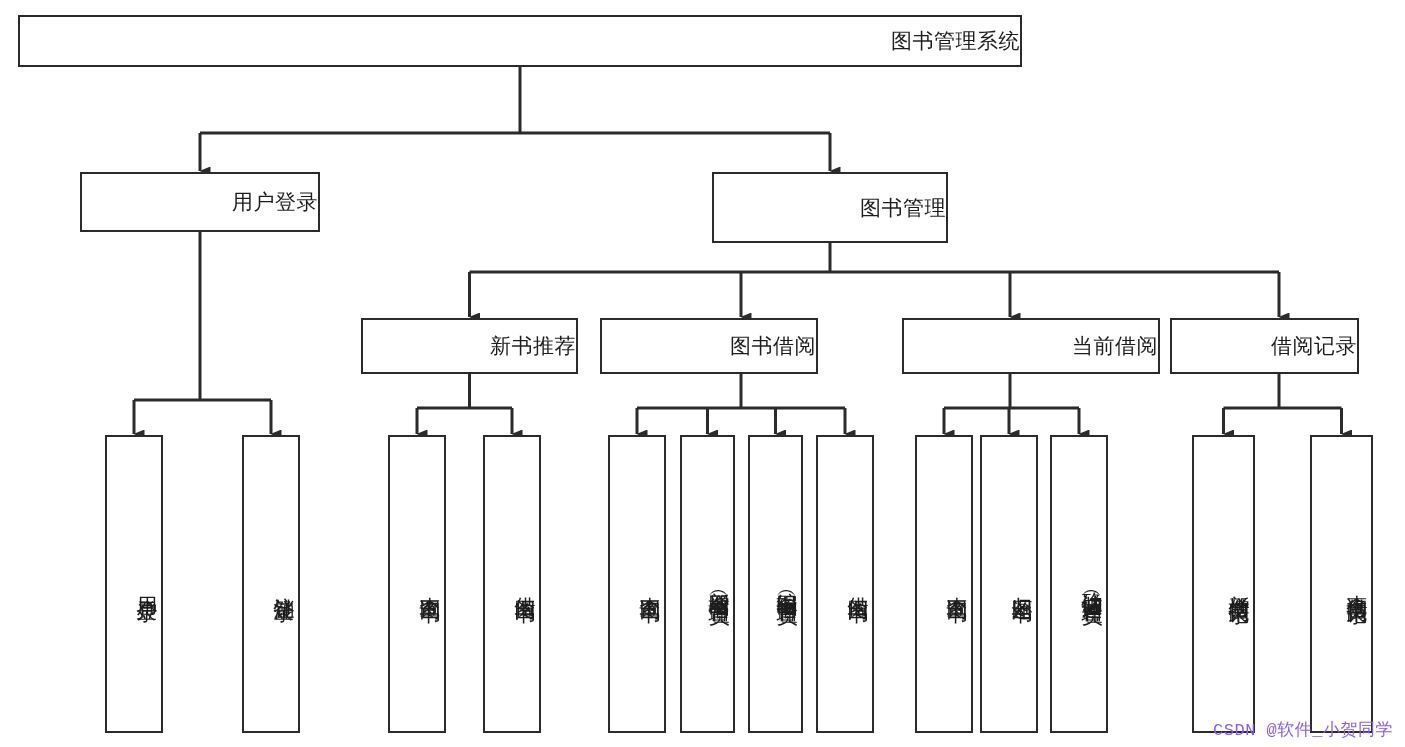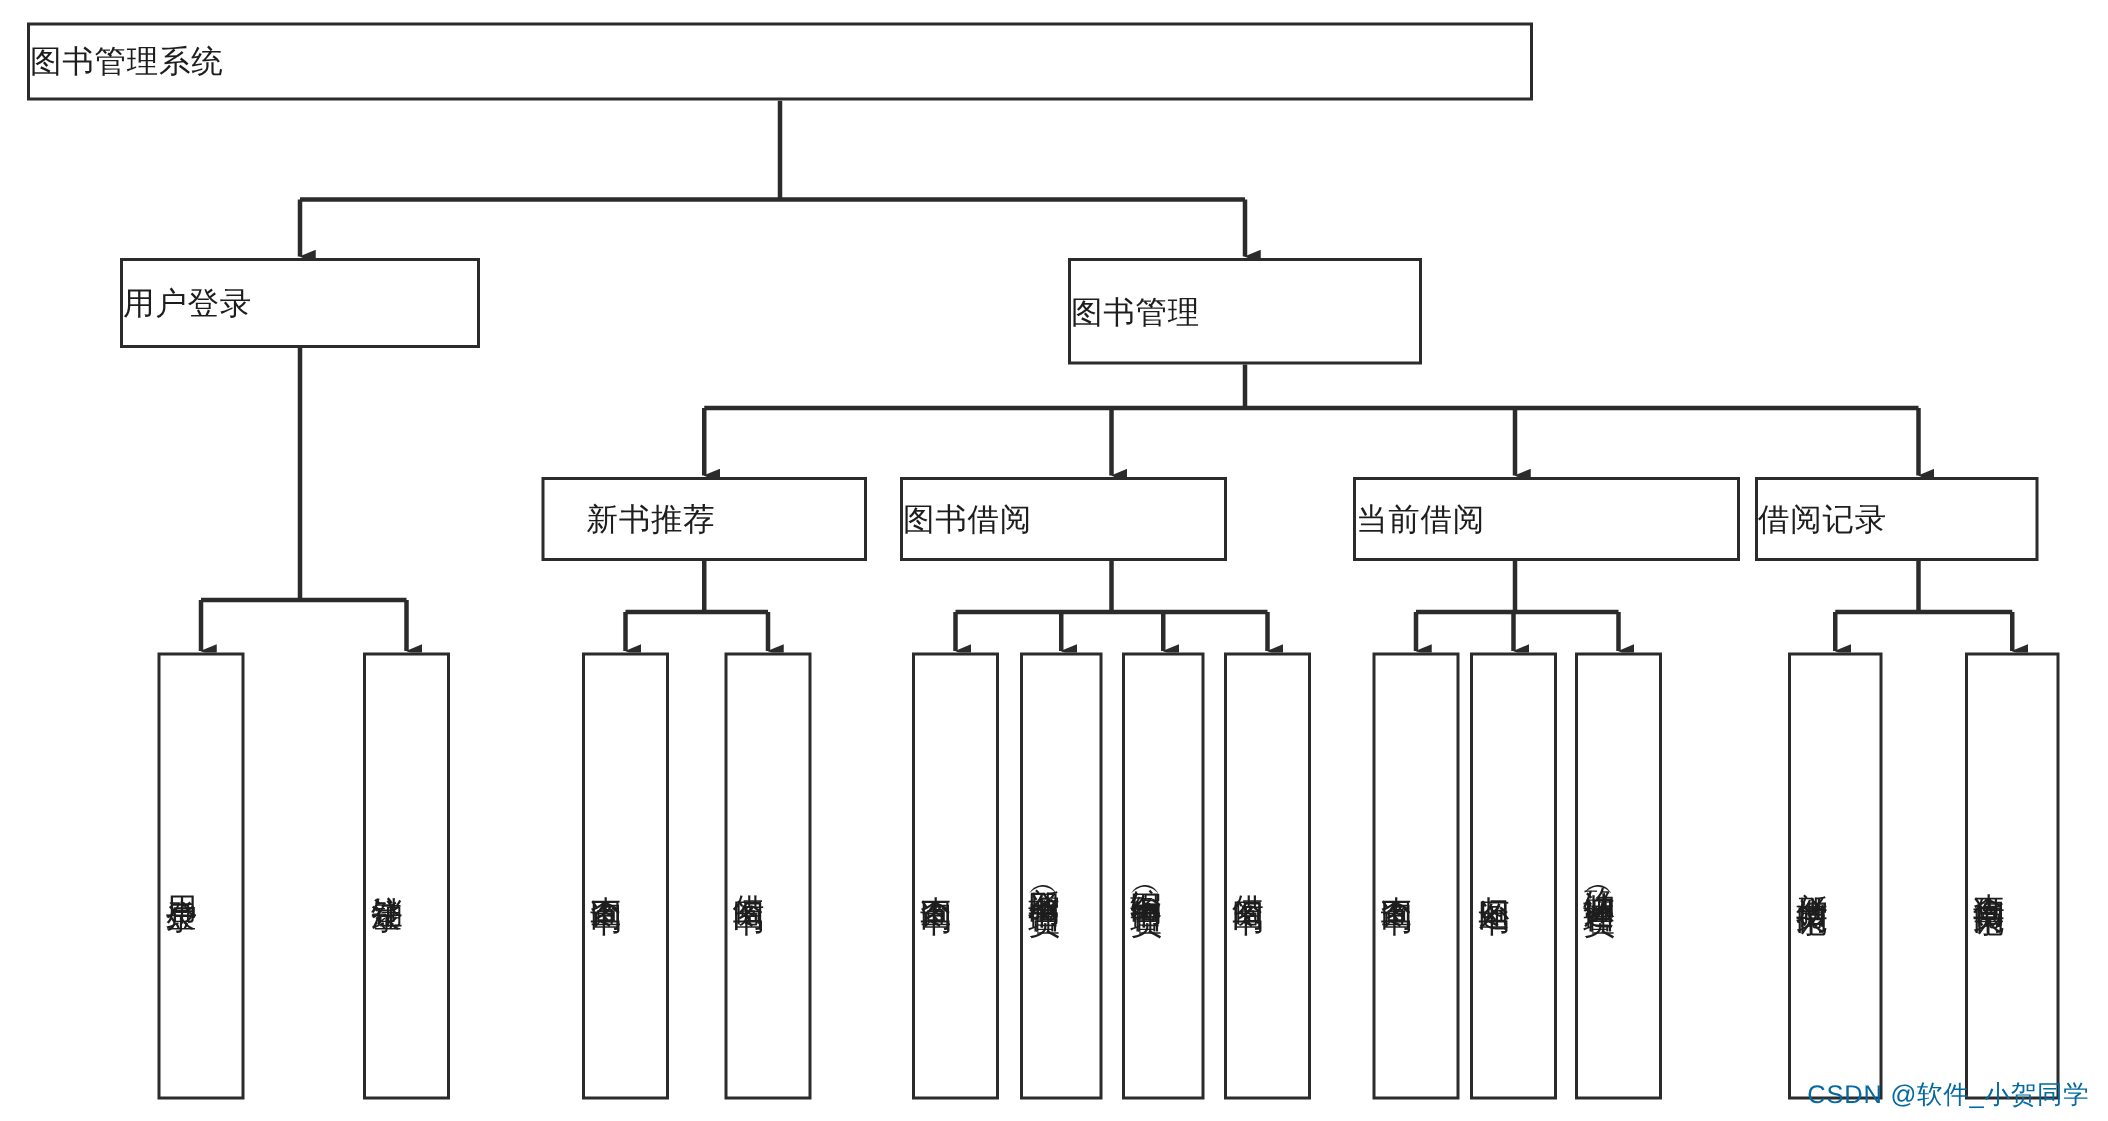--- a/index.html
+++ b/index.html
@@ -26,43 +26,43 @@
     width: 1405px;
     height: 747px;
   }
   .node-box {
     position: absolute;
     box-sizing: border-box;
     border: 2px solid #2b2b2b;
     background: #ffffff;
     display: flex;
     align-items: center;
-    justify-content: flex-start;
+    justify-content: flex-end;
     color: #1d1d1d;
   }
   .node-h {
     font-size: 21px;
     letter-spacing: 0.5px;
   }
   .leaf-inner {
     writing-mode: vertical-rl;
     text-orientation: upright;
     white-space: nowrap;
     font-size: 21px;
     letter-spacing: 2px;
   }
   .watermark {
     position: absolute;
     right: 12px;
     bottom: 6px;
     font-size: 17px;
-    color: #0369a1;
+    color: #8b5cf6;
     letter-spacing: 0.5px;
     white-space: nowrap;
-    font-family: Liberation Sans, sans-serif;
+    font-family: Liberation Mono, monospace;
   }
 </style>
 </head>
 <body>
 
 <div id="diagram-root">
 
   <svg id="tree-svg" viewBox="0 0 1405 747" xmlns="http://www.w3.org/2000/svg">
     <defs>
       <marker id="arrowhead" markerWidth="9" markerHeight="11" refX="4.5" refY="10.5" orient="auto-start-reverse" markerUnits="userSpaceOnUse">

